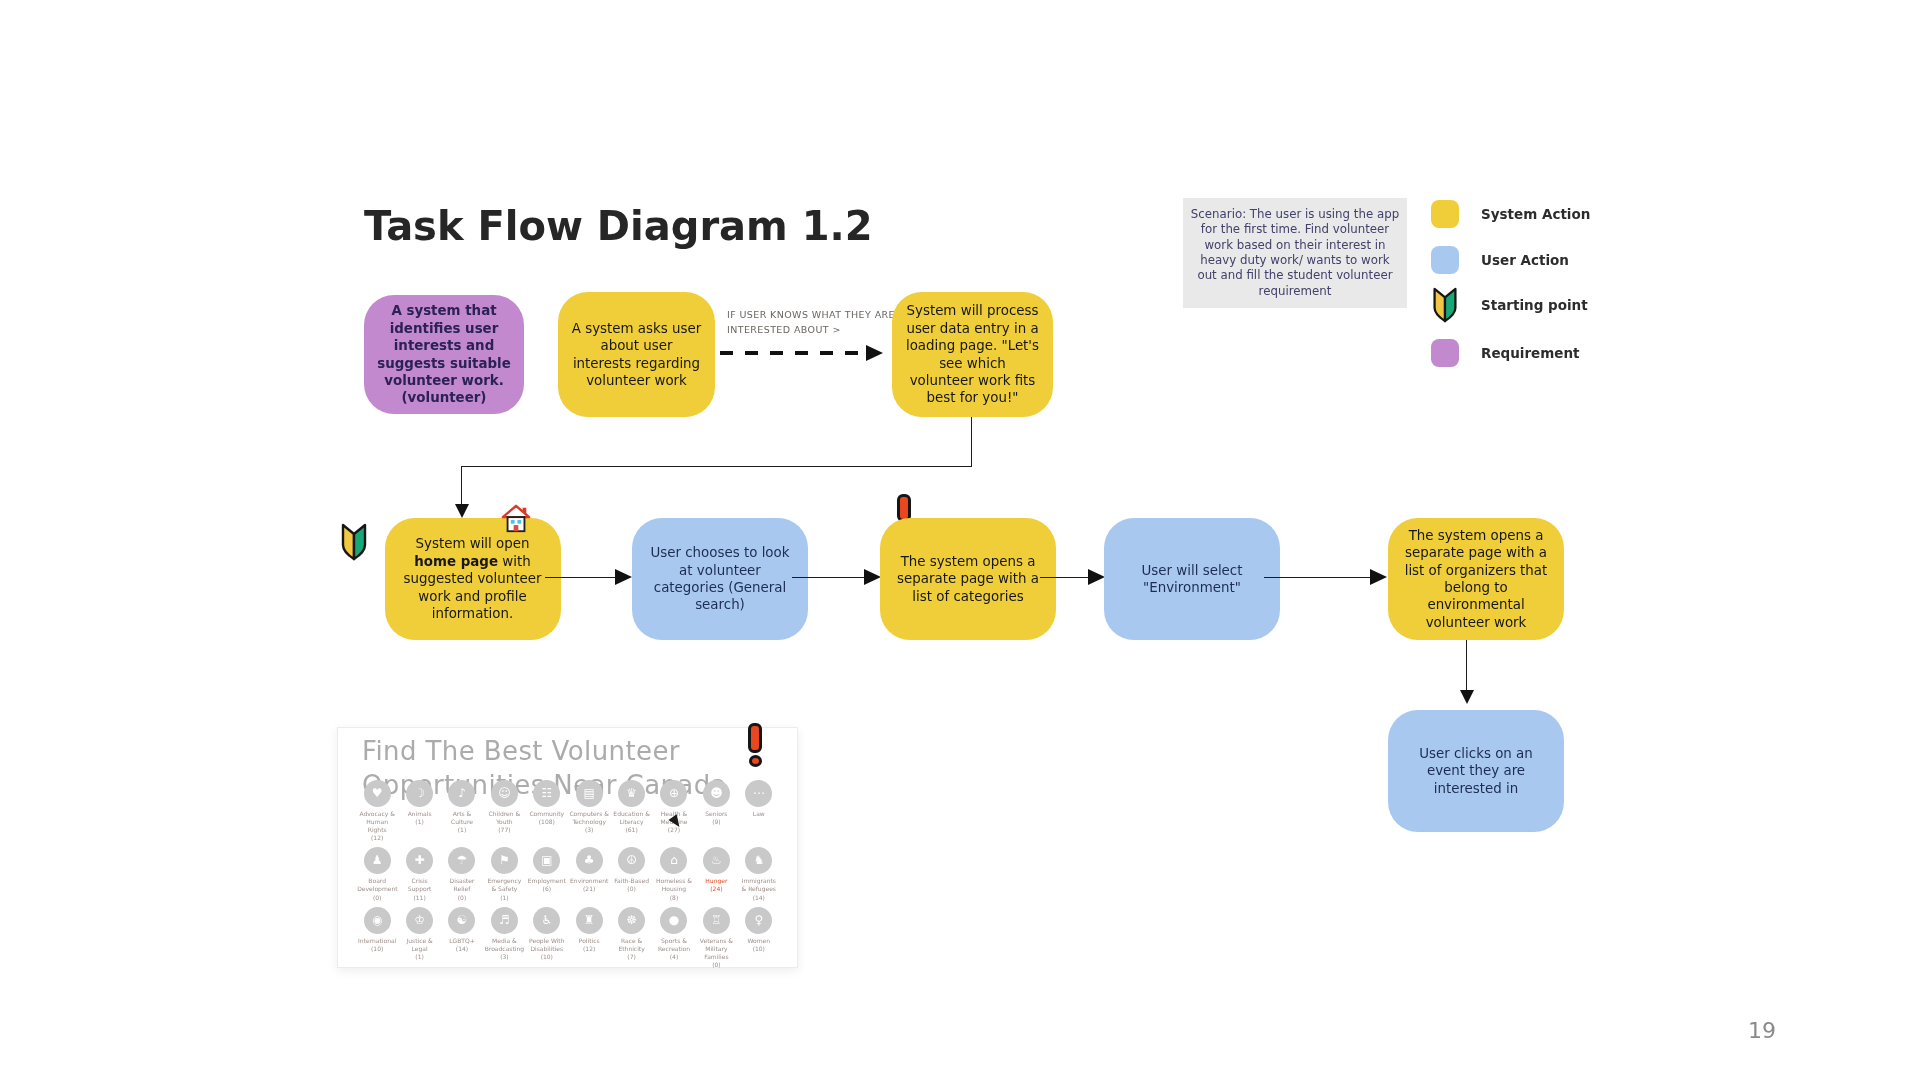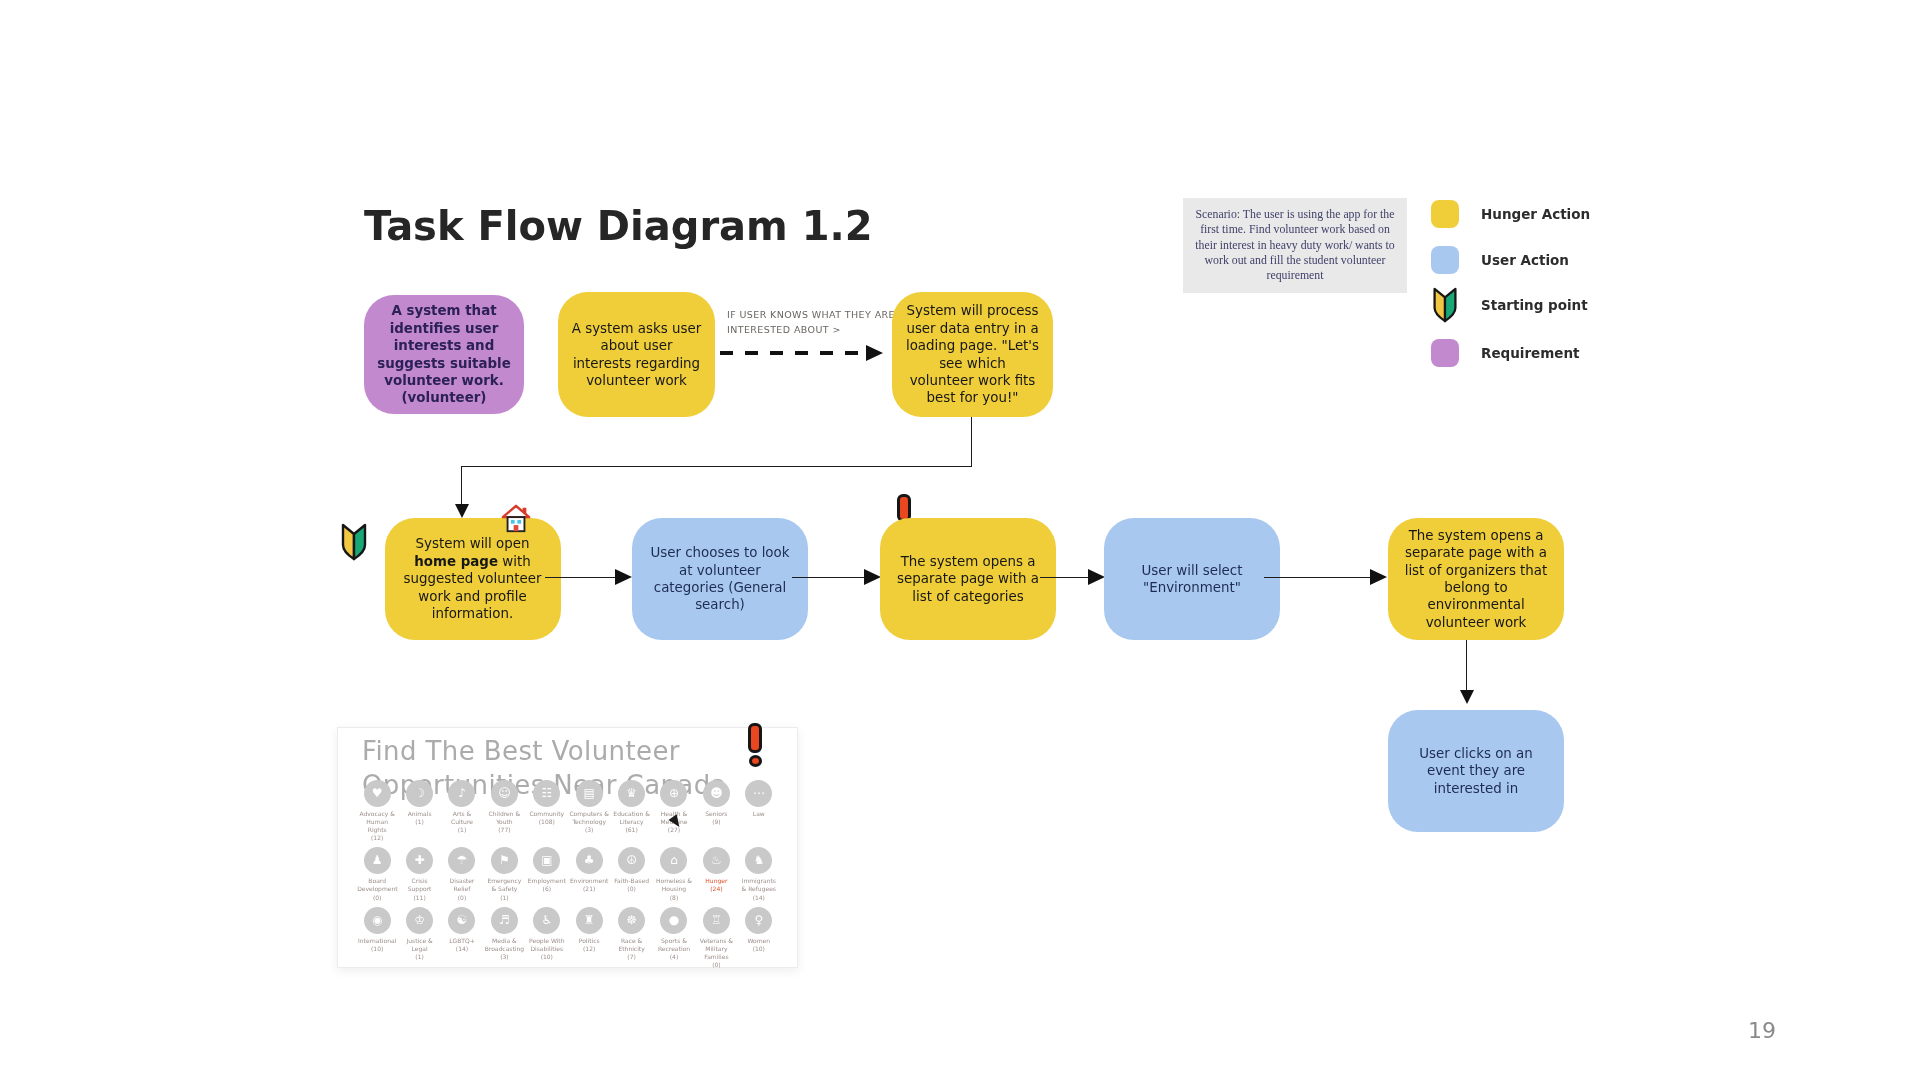--- a/index.html
+++ b/index.html
@@ -5,21 +5,21 @@
   html,body{margin:0;padding:0;background:#fff;}
   .slide{position:relative;width:1920px;height:1080px;background:#fff;overflow:hidden;
          font-family:"DejaVu Sans","Liberation Sans",sans-serif;}
 
   .task-title{position:absolute;left:74px;top:68px;font-size:44px;font-weight:800;color:#3a3a3a;letter-spacing:.5px;}
   .diagram-title{position:absolute;left:364px;top:203px;font-size:40px;font-weight:800;color:#262626;}
   .page-number{position:absolute;left:1748px;top:1018px;font-size:22px;color:#8a8a8a;}
 
   
   .scenario{position:absolute;left:1183px;top:198px;width:224px;min-height:70px;background:var(--scenario-bg,#e9e9e9);
-            color:#41416b;font-size:11.8px;line-height:1.3;text-align:center;padding:9px 7px;box-sizing:border-box;font-family:Liberation Serif, serif;}
+            color:#41416b;font-size:11.8px;line-height:1.3;text-align:center;padding:9px 7px;box-sizing:border-box;}
   .legend-row{position:absolute;left:1431px;display:flex;align-items:center;gap:22px;}
   .swatch{width:28px;height:28px;border-radius:8px;flex:0 0 auto;}
   .legend-label{font-size:13.5px;font-weight:700;color:#2c2c2c;}
 
   
   .fbox{position:absolute;width:176px;height:122px;border-radius:30px;display:flex;align-items:center;justify-content:center;
         text-align:center;padding:10px 13px;box-sizing:border-box;font-size:13.4px;line-height:1.3;}
   .sys{background:var(--sys,#efce3a);color:#171717;}
   .usr{background:var(--usr,#a9c8f0);color:#1d2c50;}
   .req{background:var(--req,#c289cf);color:#2c2156;font-weight:700;}
@@ -53,21 +53,21 @@
 <body>
 
 <div class="slide">
 
   <div class="diagram-title">Task Flow Diagram 1.2</div>
 
   <div class="scenario">Scenario: The user is using the app for the first time. Find volunteer work based on their interest in heavy duty work/ wants to work out and fill the student volunteer requirement</div>
 
   <div class="legend-row" style="top:200px;">
     <div class="swatch" style="background:var(--sys,#efce3a);"></div>
-    <div class="legend-label">Hunger Action</div>
+    <div class="legend-label">System Action</div>
   </div>
   <div class="legend-row" style="top:246px;">
     <div class="swatch" style="background:var(--usr,#a9c8f0);"></div>
     <div class="legend-label">User Action</div>
   </div>
   <div class="legend-row" style="top:287px;">
     <span style="width:28px;display:flex;justify-content:center;">
       <svg width="26" height="36" viewBox="0 0 26 38">
         <path d="M13 11 L2 2 L2 22 Q2 29 13 36 Z" fill="var(--startL,#F2C744)" stroke="#161616" stroke-width="2.4" stroke-linejoin="round"></path>
         <path d="M13 11 L24 2 L24 22 Q24 29 13 36 Z" fill="var(--startR,#18A878)" stroke="#161616" stroke-width="2.4" stroke-linejoin="round"></path>

